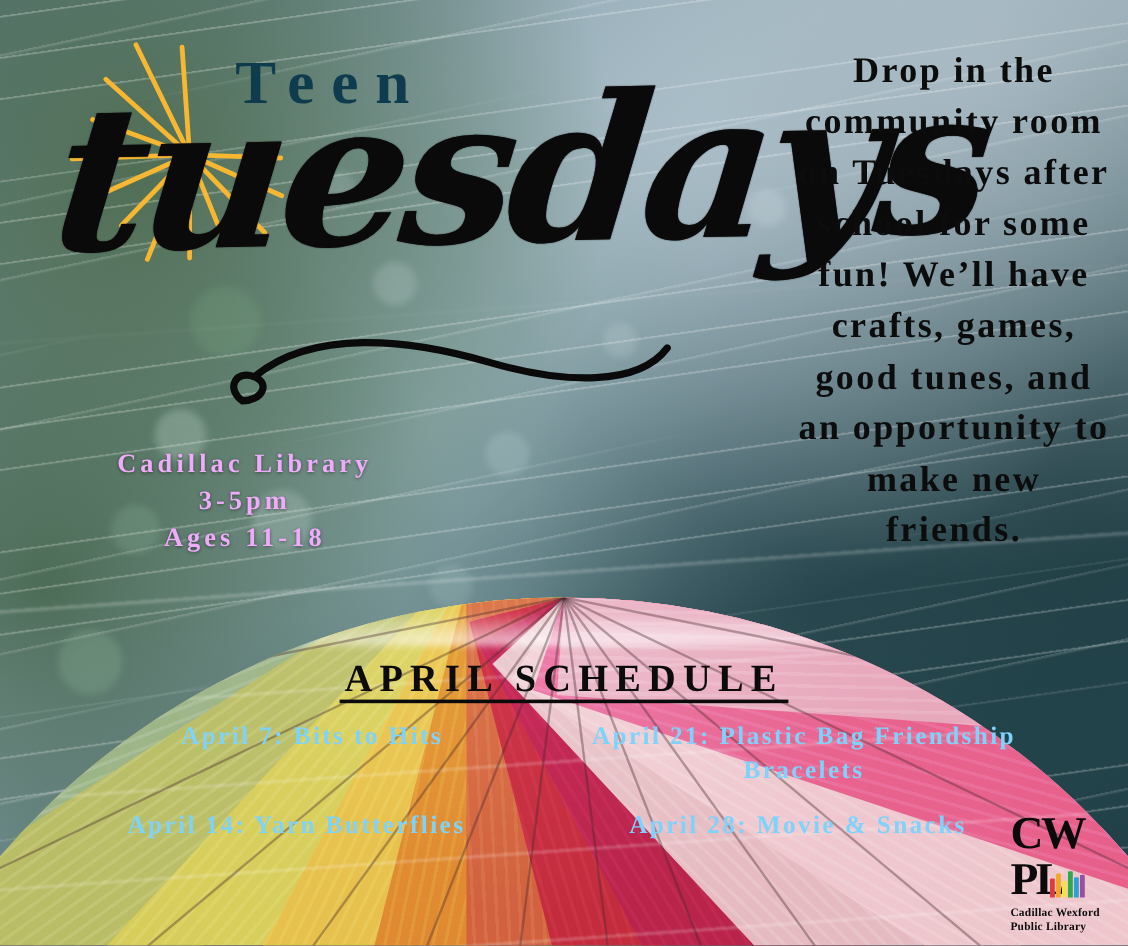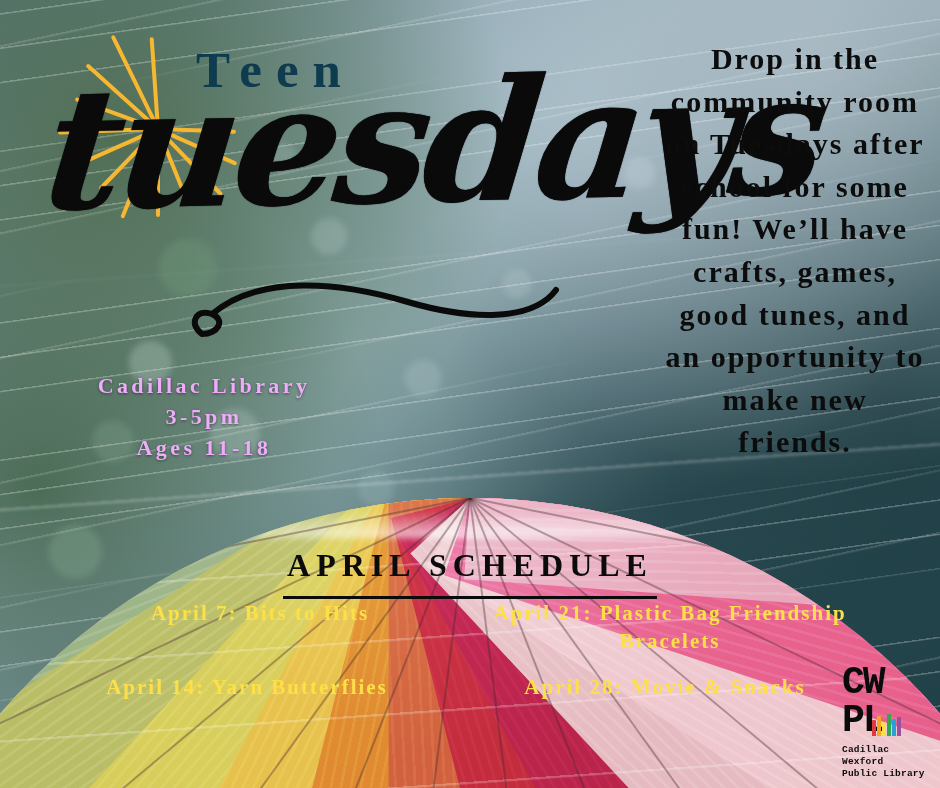--- a/index.html
+++ b/index.html
@@ -233,48 +233,48 @@
     left:0;right:0;top:547px;
     text-align:center;
     font-family:"Liberation Serif", serif;
     font-size:32px;
     font-weight:700;
     letter-spacing:6px;
     color:#0b0b0b;
   }
   .sched-title span{
     border-bottom:3px solid #0b0b0b;
-    padding:0 4px 13px 4px;
+    padding:0 4px 0 4px;
   }
   .sched-grid{
     position:absolute;
     left:0;right:0;top:596px;
     height:120px;
   }
   .sched-item{
     position:absolute;
     font-family:"Liberation Serif", serif;
     font-size:21px;
     font-weight:700;
     letter-spacing:2.0px;
-    color:#fde047;
+    color:#7dd3fc;
     line-height:1.32;
     text-align:center;
   }
   .s1{left:60px;top:4px;width:400px;}
   .s2{left:455px;top:4px;width:430px;}
   .s3{left:22px;top:78px;width:450px;}
   .s4{left:455px;top:78px;width:420px;}
 
   
   .logo{
     position:absolute;
     right:12px;bottom:8px;
     width:86px;
-    font-family:Liberation Mono, monospace;
+    font-family:Liberation Serif, serif;
     color:#0b0b0b;
     line-height:1;
   }
   .logo-cw{
     font-size:38px;font-weight:800;letter-spacing:-2px;
   }
   .logo-pl{
     position:relative;
     font-size:38px;font-weight:800;letter-spacing:-2px;
     display:flex;align-items:flex-end;

